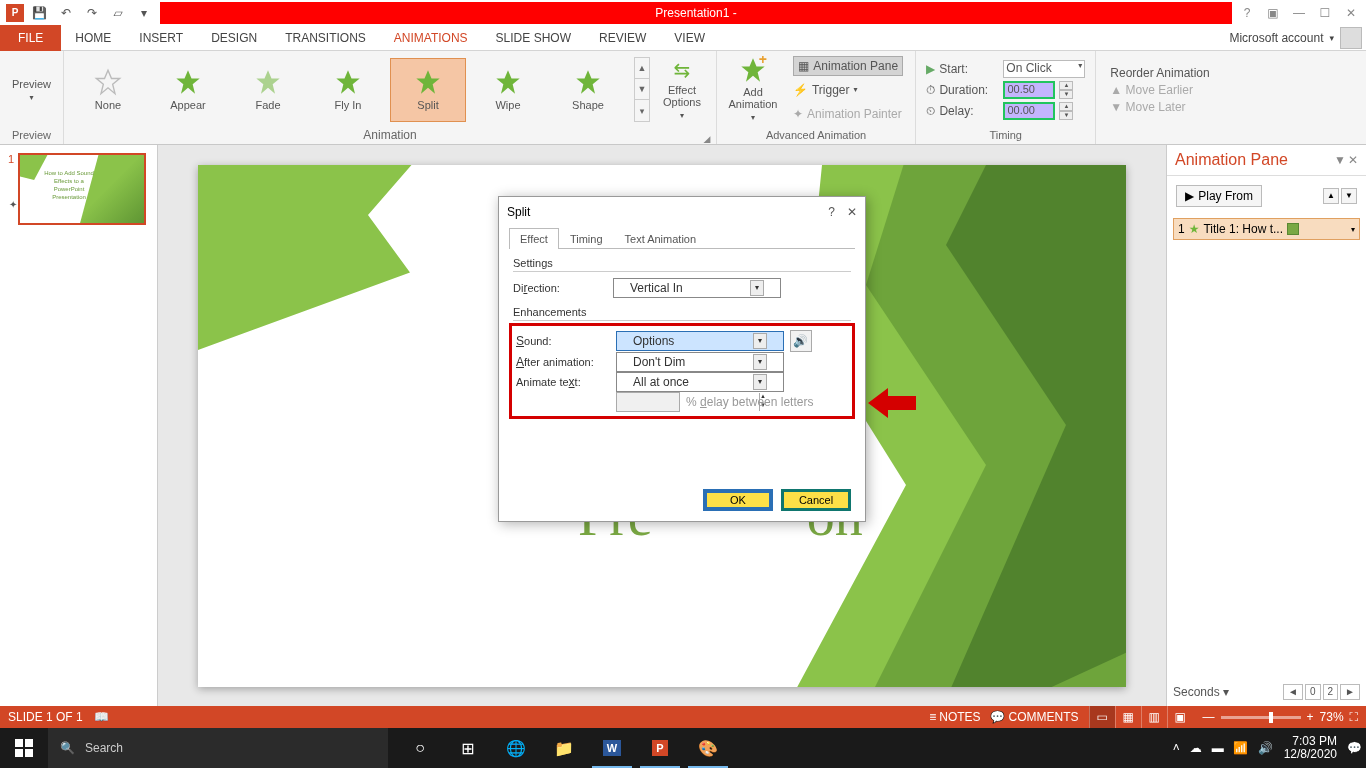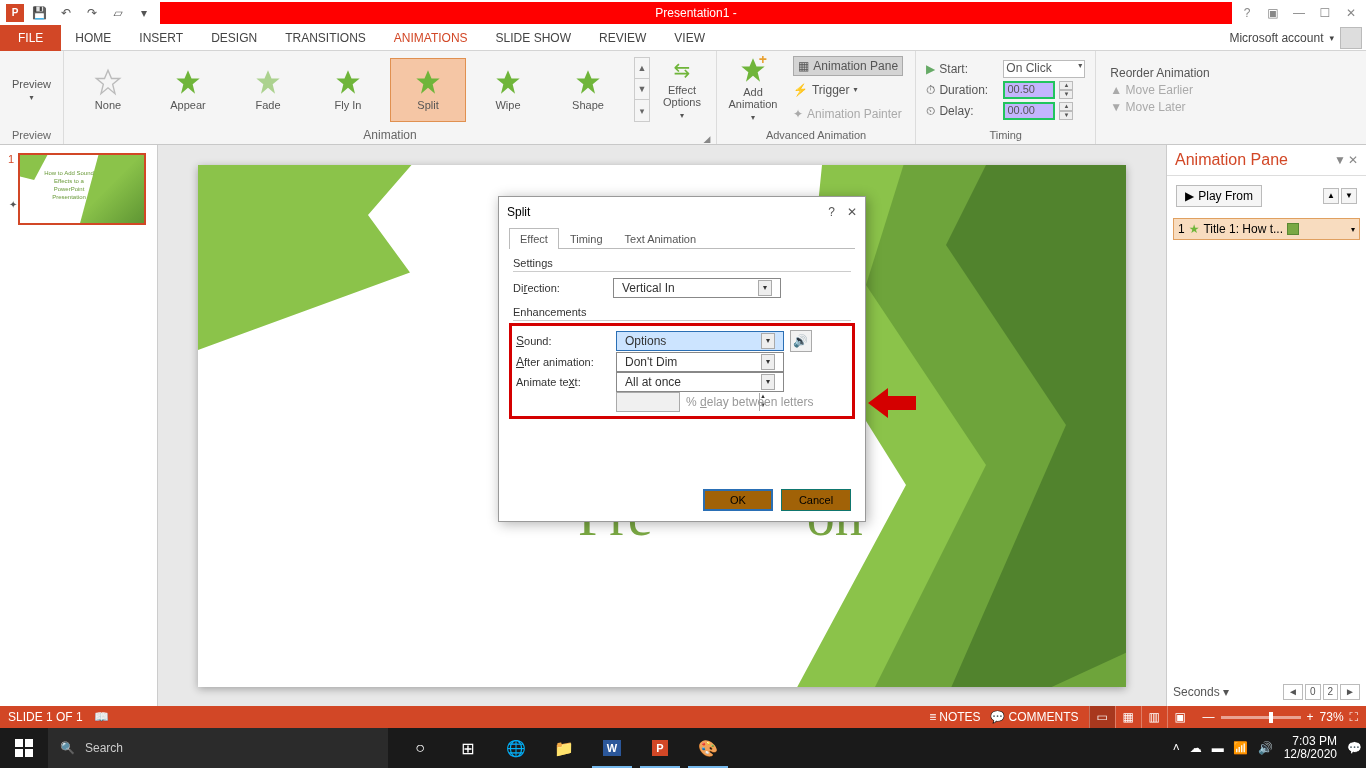--- a/index.html
+++ b/index.html
@@ -93,31 +93,31 @@
   .dlg-title{height:30px;display:flex;align-items:center;justify-content:space-between;padding:0 8px;font-size:12px}
   .dlg-title .r{display:flex;gap:12px;color:#555}
   .dlg-tabs{display:flex;border-bottom:1px solid #bbb;margin:0 10px}
   .dlg-tab{padding:4px 10px;font-size:11px;border:1px solid transparent;border-bottom:none;color:#555;position:relative;top:1px}
   .dlg-tab.act{border-color:#bbb;background:#fff}
   .dlg-body{padding:8px 14px;font-size:11px;color:#333}
   .fieldset{margin-bottom:8px}
   .fs-label{font-size:11px;color:#333;border-bottom:1px solid #ccc;padding-bottom:2px;margin-bottom:6px}
   .frow{display:flex;align-items:center;margin-bottom:0;gap:6px}
   .frow label{width:94px;font-size:11px}
-  .fsel{flex:0 0 168px;height:20px;border:1px solid #888;background:#fff;display:flex;align-items:center;justify-content:space-between;padding:0 8px;font-size:11px}
+  .fsel{flex:0 0 168px;height:20px;border:1px solid #888;background:#fff;display:flex;align-items:center;justify-content:space-between;padding:0 16px;font-size:11px}
   .fsel .arr{width:14px;height:16px;border:1px solid #aaa;background:#eee;font-size:8px;text-align:center;line-height:14px}
   .fsel.hi{background:#cce4ff;border-color:#2a6fb5}
   .redbox{border:3px solid #d40000;padding:4px;margin:-4px -4px 4px -4px}
   .snd-btn{width:22px;height:22px;border:1px solid #aaa;background:#f2f2f2;display:flex;align-items:center;justify-content:center;font-size:12px}
   .spin2{width:64px;height:20px;border:1px solid #aaa;background:#f0f0f0;display:flex}
   .spin2 input{flex:1;border:none;background:transparent;font-size:11px}
   .spin2 .sp{width:14px;display:flex;flex-direction:column}
   .spin2 .sp div{flex:1;border-left:1px solid #aaa;font-size:6px;text-align:center}
   .dlg-btns{position:absolute;bottom:10px;right:14px;display:flex;gap:8px}
-  .dbtn{width:70px;height:22px;border:1px solid #0f766e;background:#a16207;font-size:11px;display:flex;align-items:center;justify-content:center}
+  .dbtn{width:70px;height:22px;border:3px solid #0f766e;background:#fde047;font-size:11px;display:flex;align-items:center;justify-content:center}
   .dbtn.pri{border-color:#2a6fb5;box-shadow:0 0 0 1px #2a6fb5 inset}
   .arrow-callout{position:absolute;left:868px;top:386px;z-index:51}
   .arrow-callout svg{width:48px;height:34px}
   .u{text-decoration:underline}
   .starv{display:flex;align-items:center;justify-content:center}
 </style>
 </head>
 <body>
 
 <div class="titlebar">

